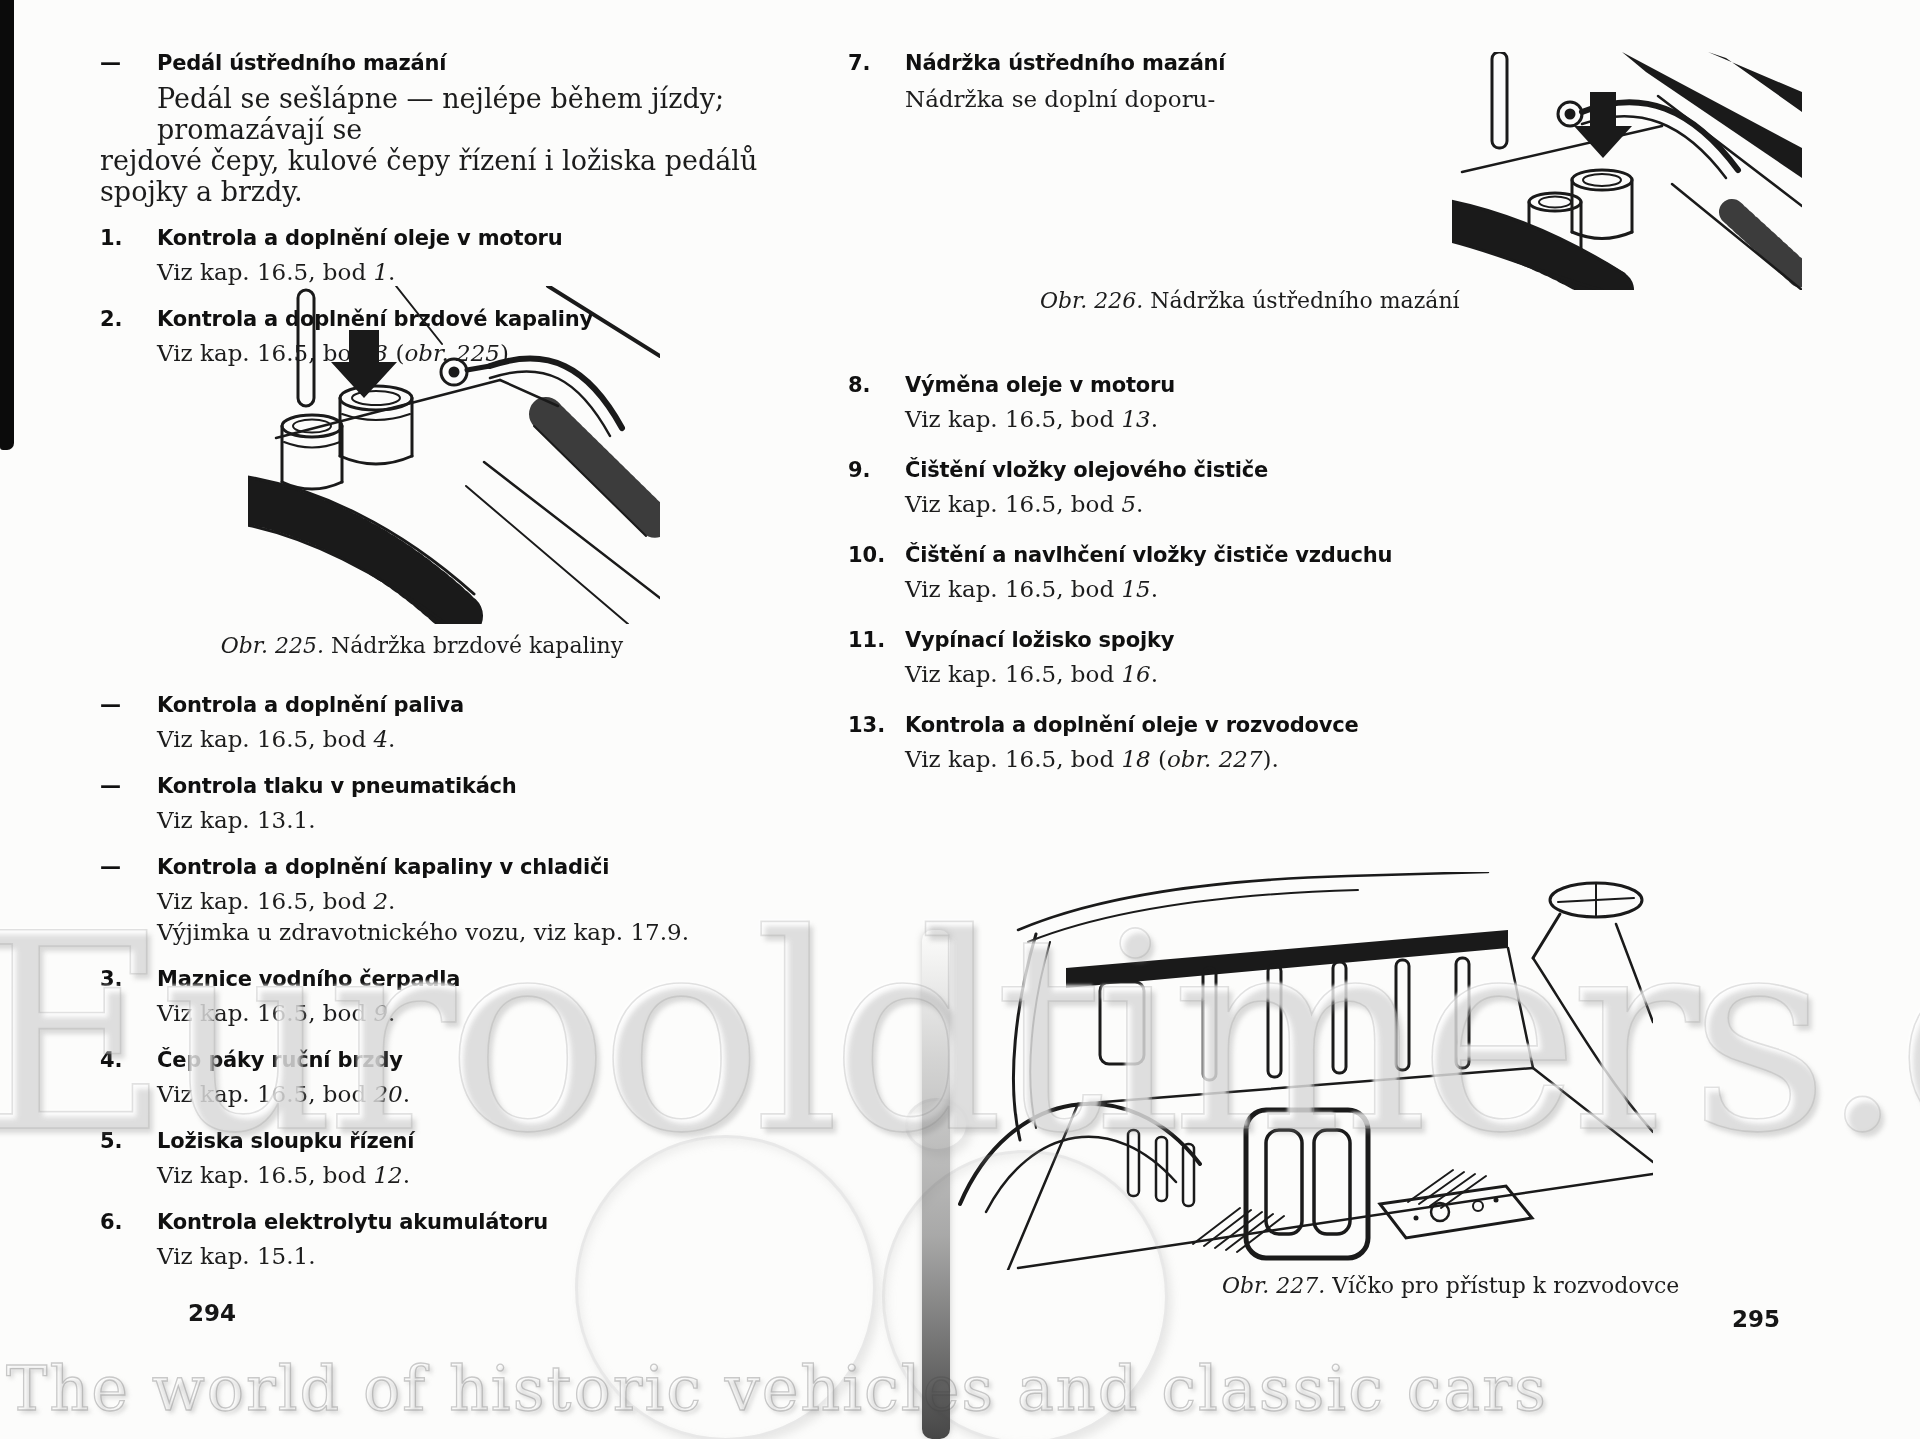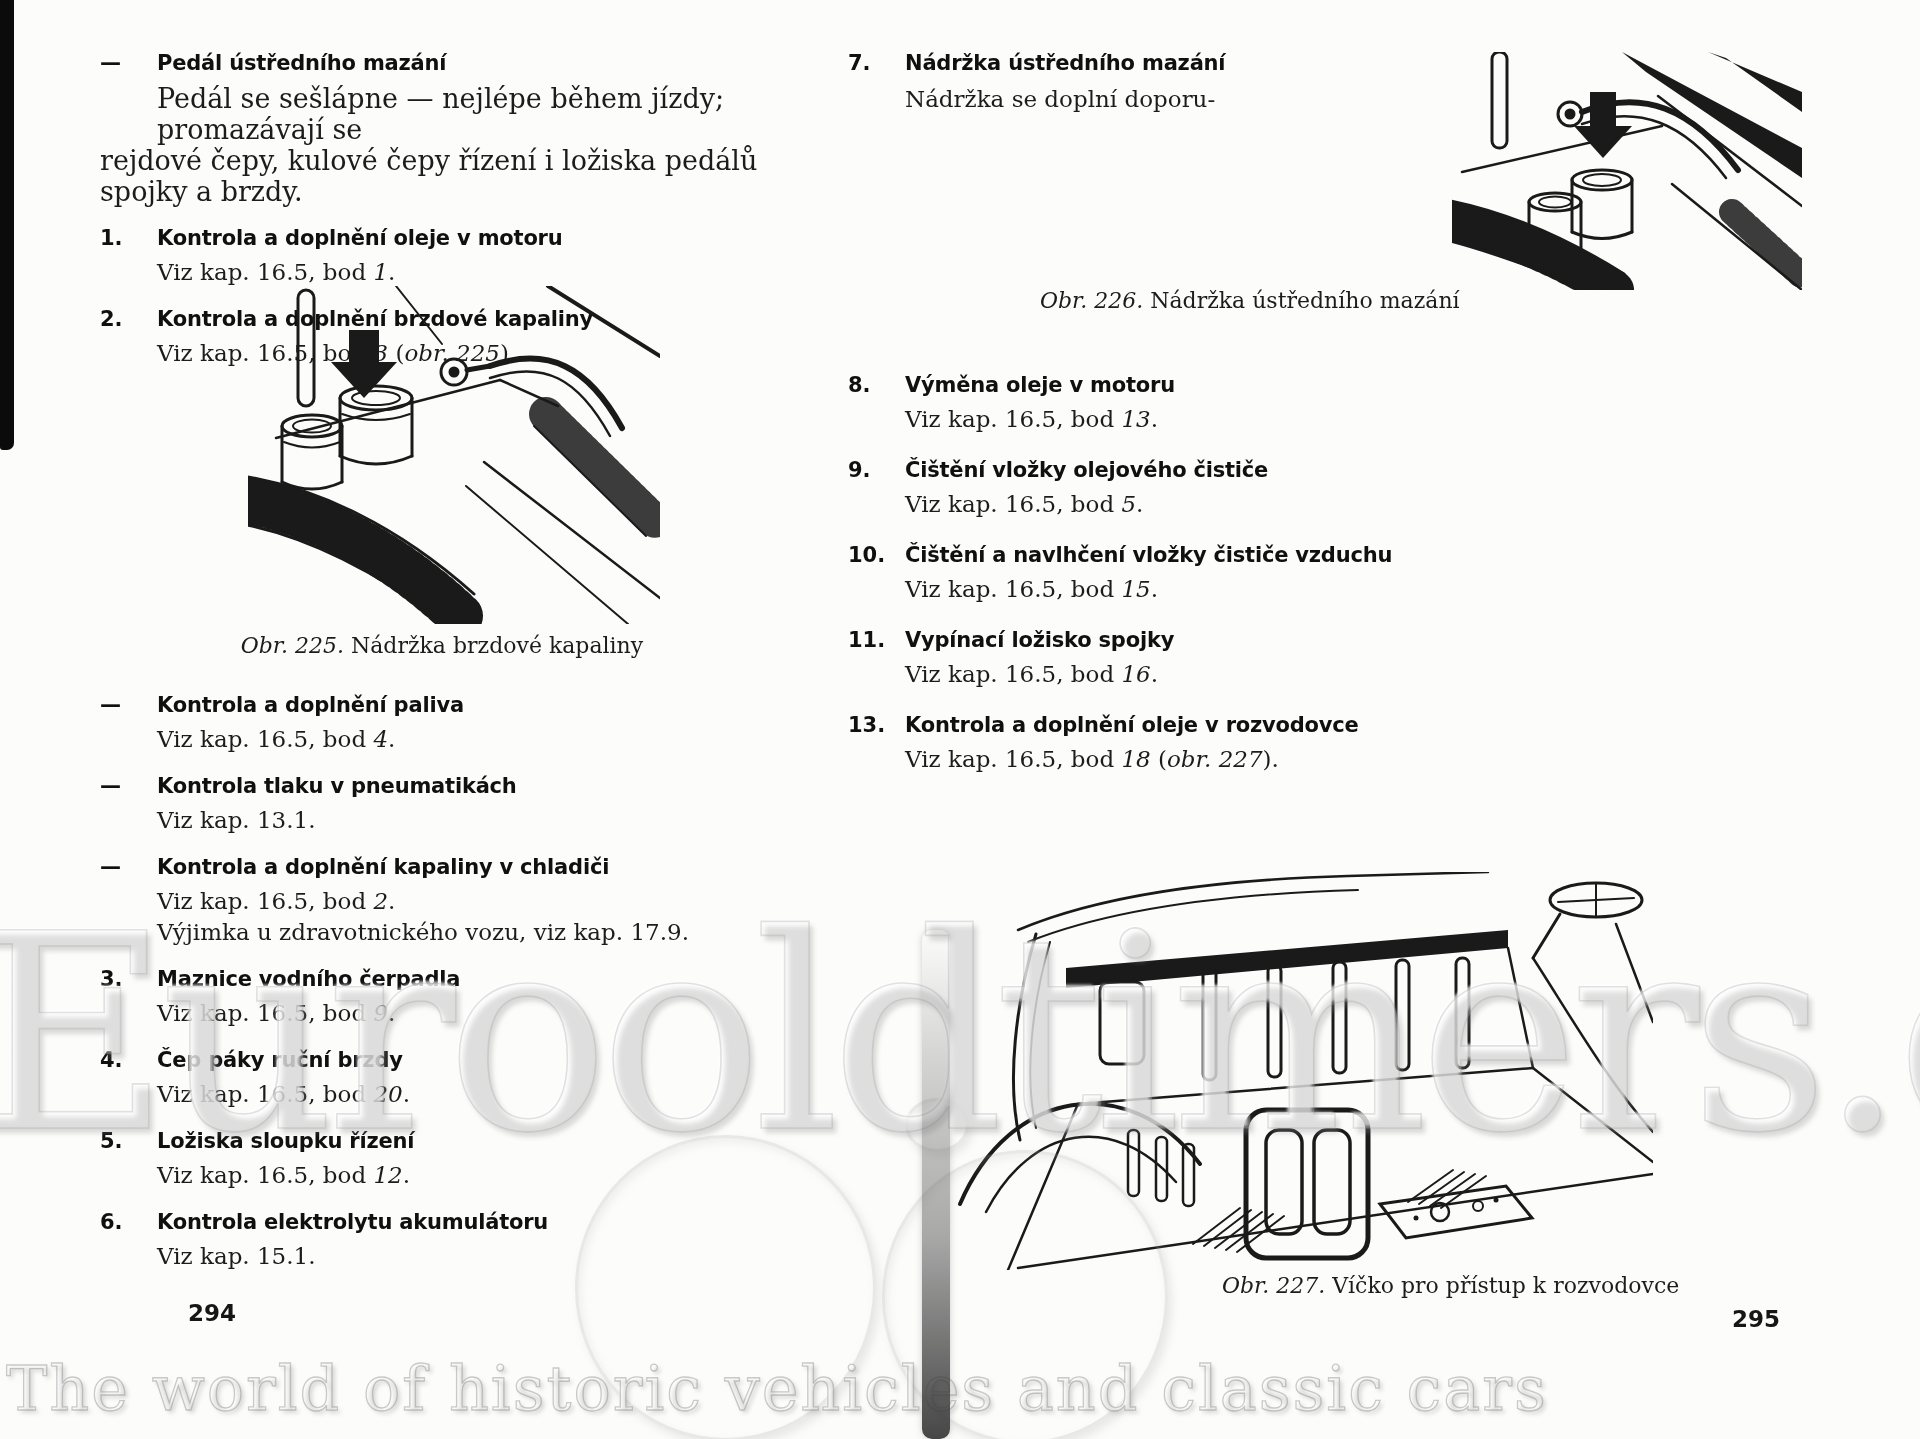--- a/index.html
+++ b/index.html
@@ -141,21 +141,21 @@
       <path d="M 94,140 L 94,196"></path>
       <path d="M 34,196 Q 64,210 94,196"></path>
       <path d="M 36,156 Q 64,167 92,156" stroke-width="2"></path>
       <polygon points="101,44 131,44 131,76 149,76 116,112 83,76 101,76" fill="#1a1a1a" stroke="none"></polygon>
       <path d="M -6,214 C 64,226 140,262 212,330" stroke-width="46" stroke-dasharray="4,6"></path>
       <path d="M -6,190 C 70,202 150,240 226,308" stroke-width="3"></path>
       <path d="M -6,238 C 58,250 130,286 198,338" stroke-width="3"></path>
     </g>
   </svg>
 </div>
-<div class="caption" style="left:112px; top:632px; width:660px; text-align:center;"><span class="it">Obr. 225.</span><span> Nádržka brzdové kapaliny</span></div>
+<div class="caption" style="left:92px; top:632px; width:660px; text-align:center;"><span class="it">Obr. 225.</span><span> Nádržka brzdové kapaliny</span></div>
 
 <div class="page-col" style="left:100px; top:690px; width:665px;">
   <div id="left-items-rest" class="items-l">
       <div class="item">
         <span class="marker">—</span>
         <div class="content">
           <div class="heading">Kontrola a doplnění paliva</div>
           <div class="ref"><span>Viz kap. 16.5, bod </span><span class="it">4</span><span>.</span></div>
         </div>
       </div>

